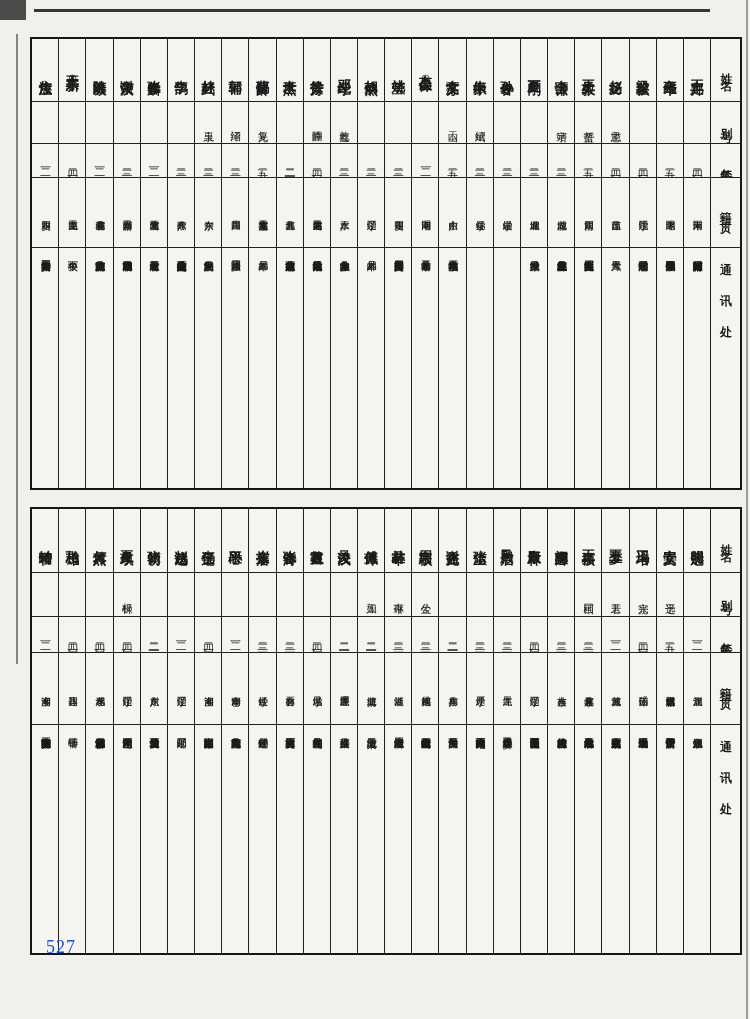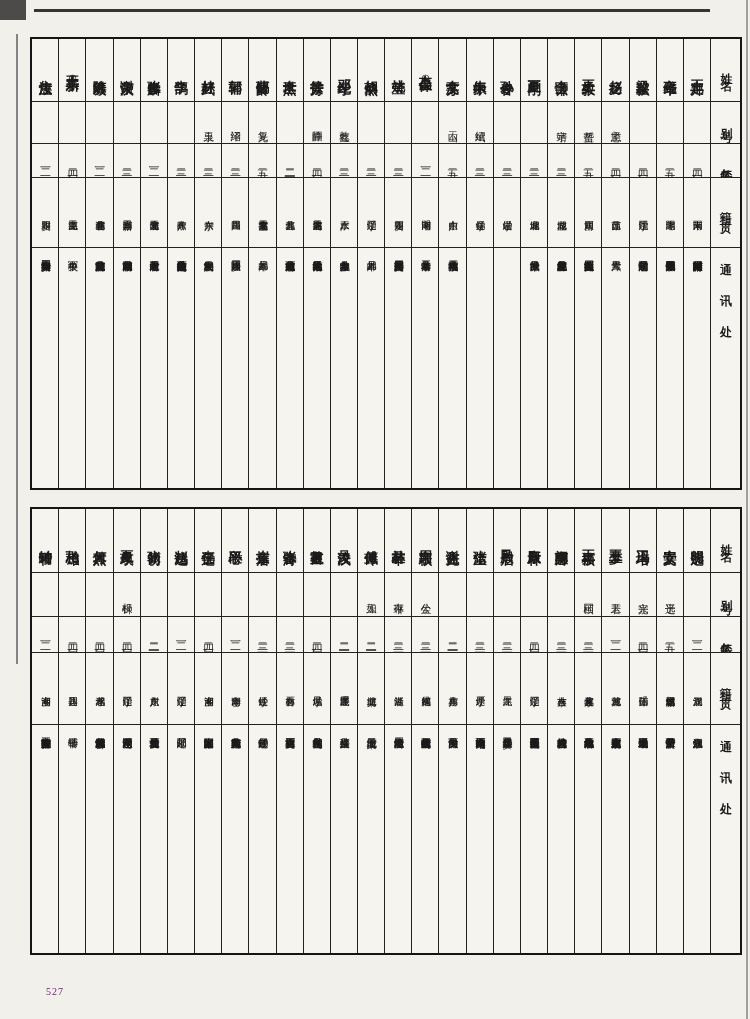--- a/index.html
+++ b/index.html
@@ -64,22 +64,22 @@
 
   .head .cell .vtext{font-size:12px;font-weight:bold;}
   .head .c-name .vtext{letter-spacing:.55em;}
   .head .c-alias .vtext{letter-spacing:.35em;}
   .head .c-age .vtext{letter-spacing:.2em;}
   .head .c-origin .vtext{letter-spacing:.9em;}
   .head .c-addr{align-items:center;padding-top:0;}
   .head .c-addr .vtext{letter-spacing:2.6em;}
 
   .page-number{
-    position:absolute;left:46px;top:986px;
-    font-size:10px;letter-spacing:1px;color:#701a75;
+    position:absolute;left:46px;top:937px;
+    font-size:18px;letter-spacing:1px;color:#1d4ed8;
   }
 </style>
 </head>
 <body>
 
 <div class="scan-top"></div>
 <div class="scan-corner"></div>
 <div class="scan-left"></div>
 <div class="scan-right"></div>
 

